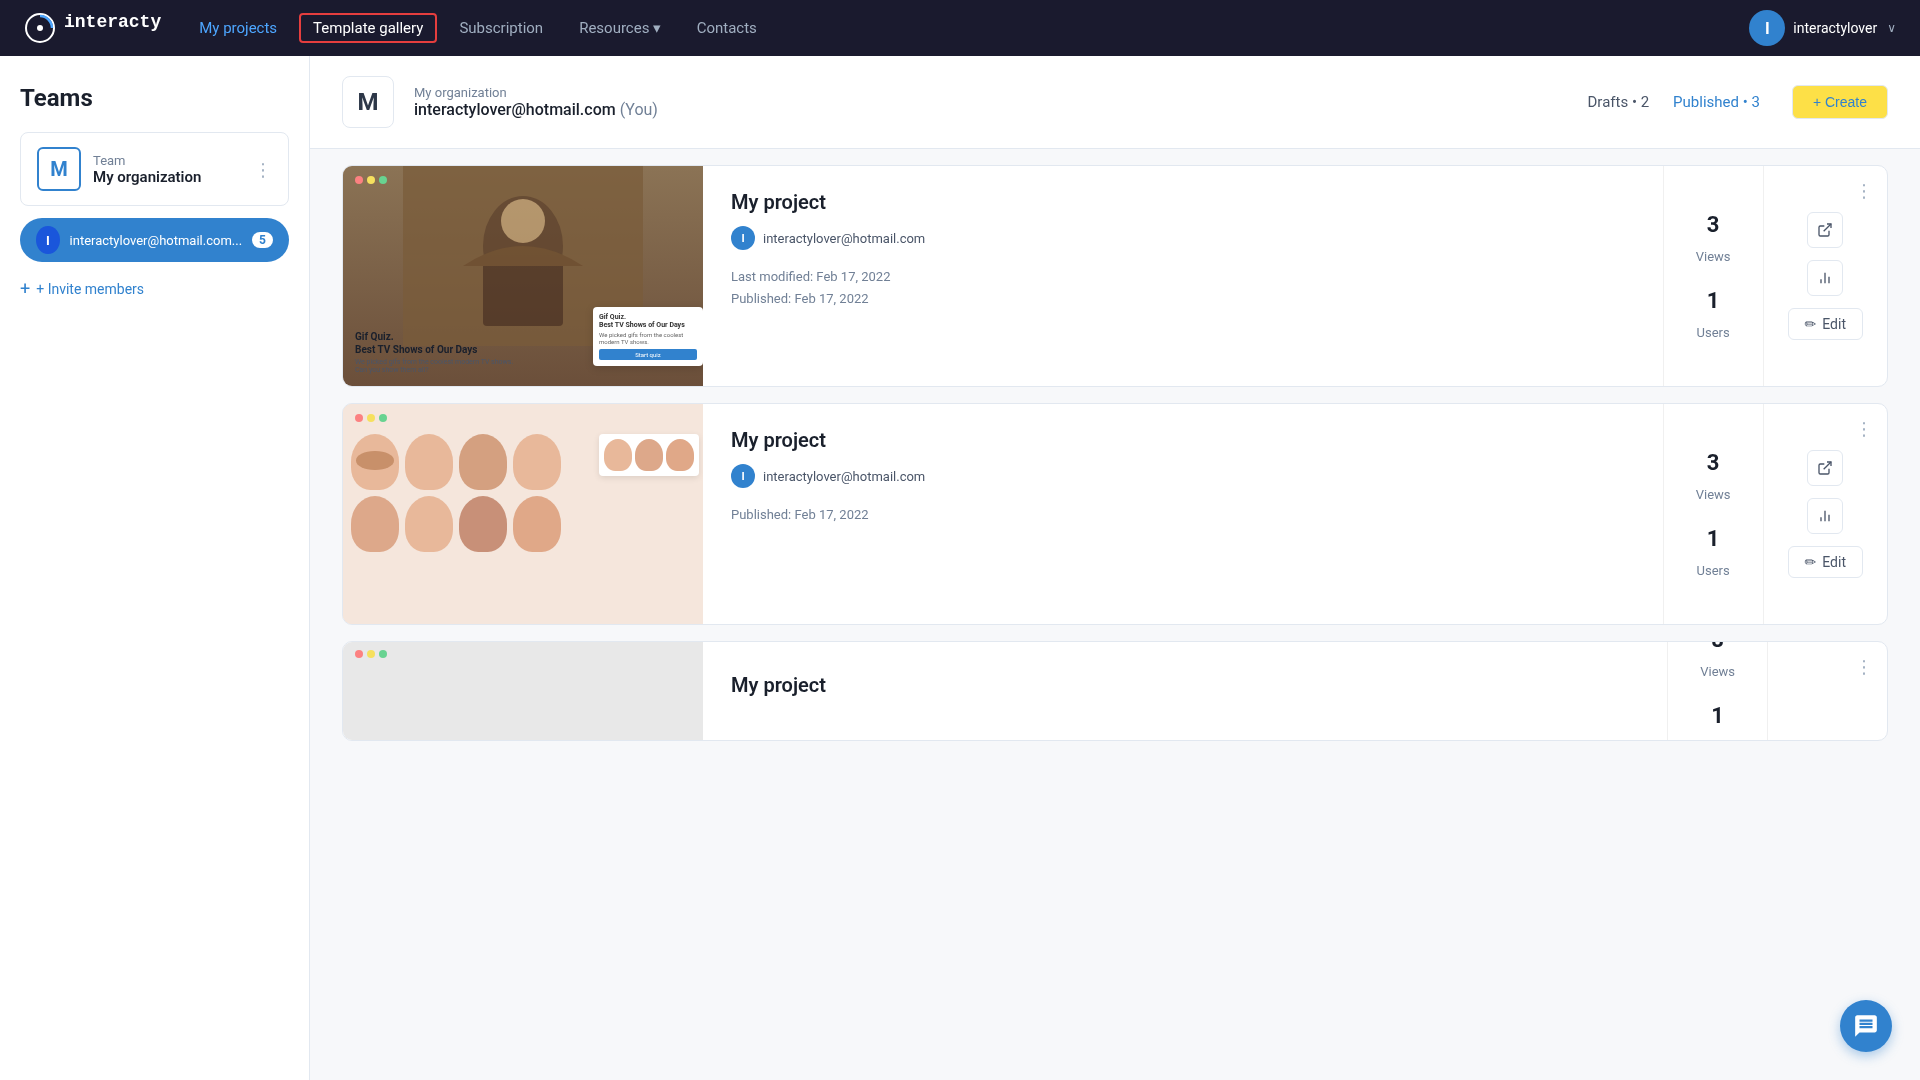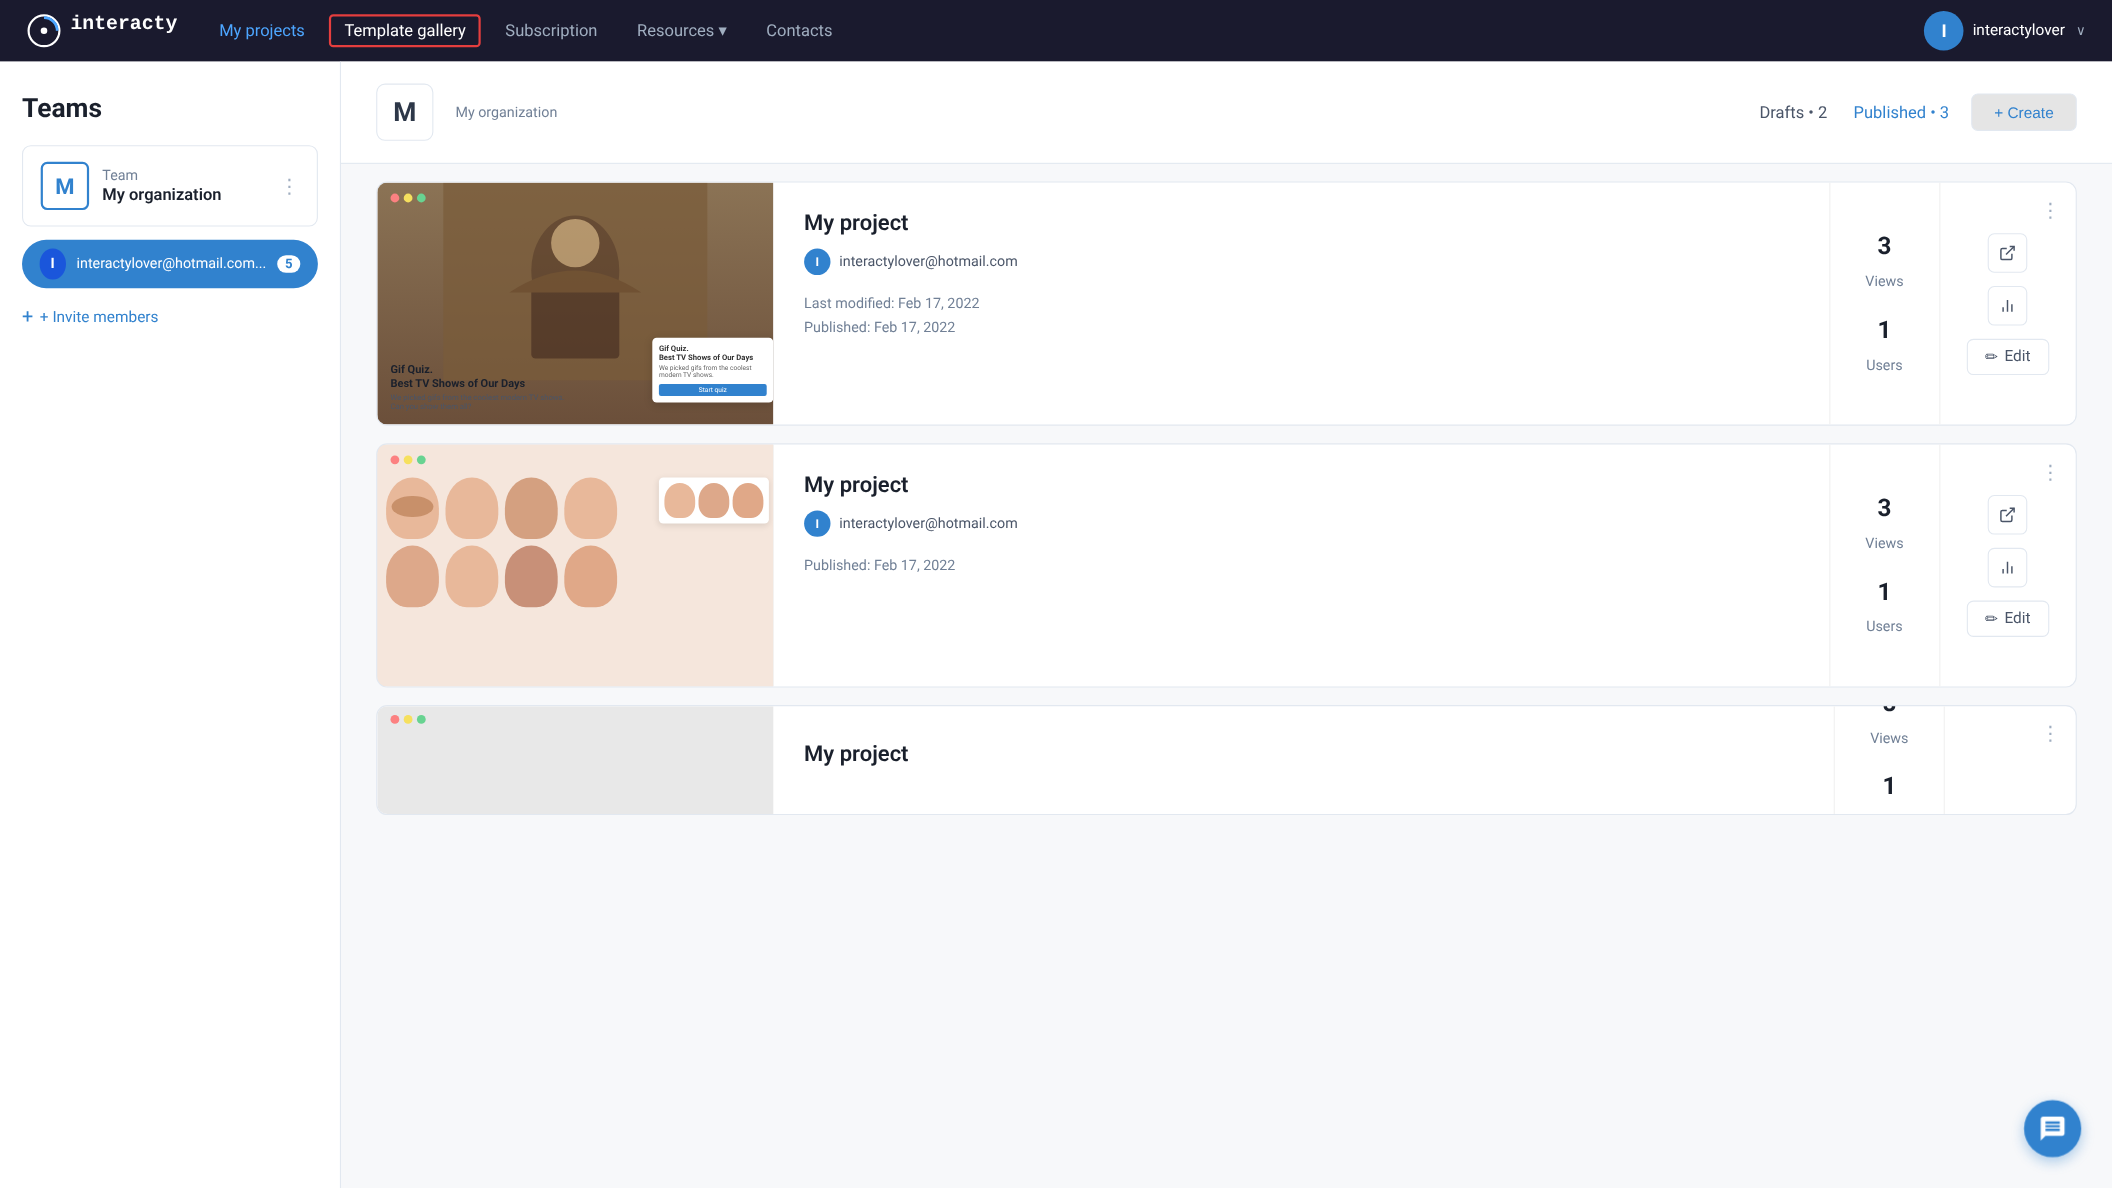--- a/index.html
+++ b/index.html
@@ -109,22 +109,22 @@
       display: flex; align-items: center; justify-content: center; font-size: 24px; font-weight: 700; color: #2d3748;
     }
     .org-info { flex: 1; }
     .org-name { font-size: 13px; color: #718096; }
     .org-email { font-size: 16px; font-weight: 500; color: #1a202c; }
     .org-email-you { color: #718096; font-weight: 400; }
     .org-stats { display: flex; align-items: center; gap: 24px; margin-left: auto; }
     .org-stat { font-size: 15px; color: #4a5568; }
     .org-stat-link { color: #3182ce; font-size: 15px; cursor: pointer; text-decoration: none; }
     .create-btn {
-      background: #e5e5e5; border: 1px solid #e2e8f0; border-radius: 6px;
-      padding: 8px 20px; font-size: 14px; color: #3182ce; cursor: pointer; white-space: nowrap;
+      background: #fde047; border: 1px solid #e2e8f0; border-radius: 6px;
+      padding: 8px 20px; font-size: 14px; color: #3182ce; cursor: pointer; white-space: nowrap; margin-left: 12px;
     }
 
     
     .trial-banner {
       background: #fff; margin: 0; padding: 16px 32px 10px;
       border-bottom: 1px solid #e2e8f0;
     }
     .trial-row {
       display: flex; justify-content: space-between; align-items: center; margin-bottom: 8px;
     }
@@ -266,20 +266,24 @@
       <span>+ Invite members</span>
     </div>
   </aside>
 
   <main class="main">
 
     <div class="org-header">
       <div class="org-avatar">M</div>
       <div class="org-info">
         <div class="org-name">My organization</div>
+        <div class="org-email">
+          <span>interactylover@hotmail.com</span>
+          <span class="org-email-you">(You)</span>
+        </div>
       </div>
       <div class="org-stats">
         <span class="org-stat">Drafts • 2</span>
         <a class="org-stat-link">Published • 3</a>
       </div>
       <button class="create-btn">+ Create</button>
     </div>
 
 
     <div class="projects-list">

